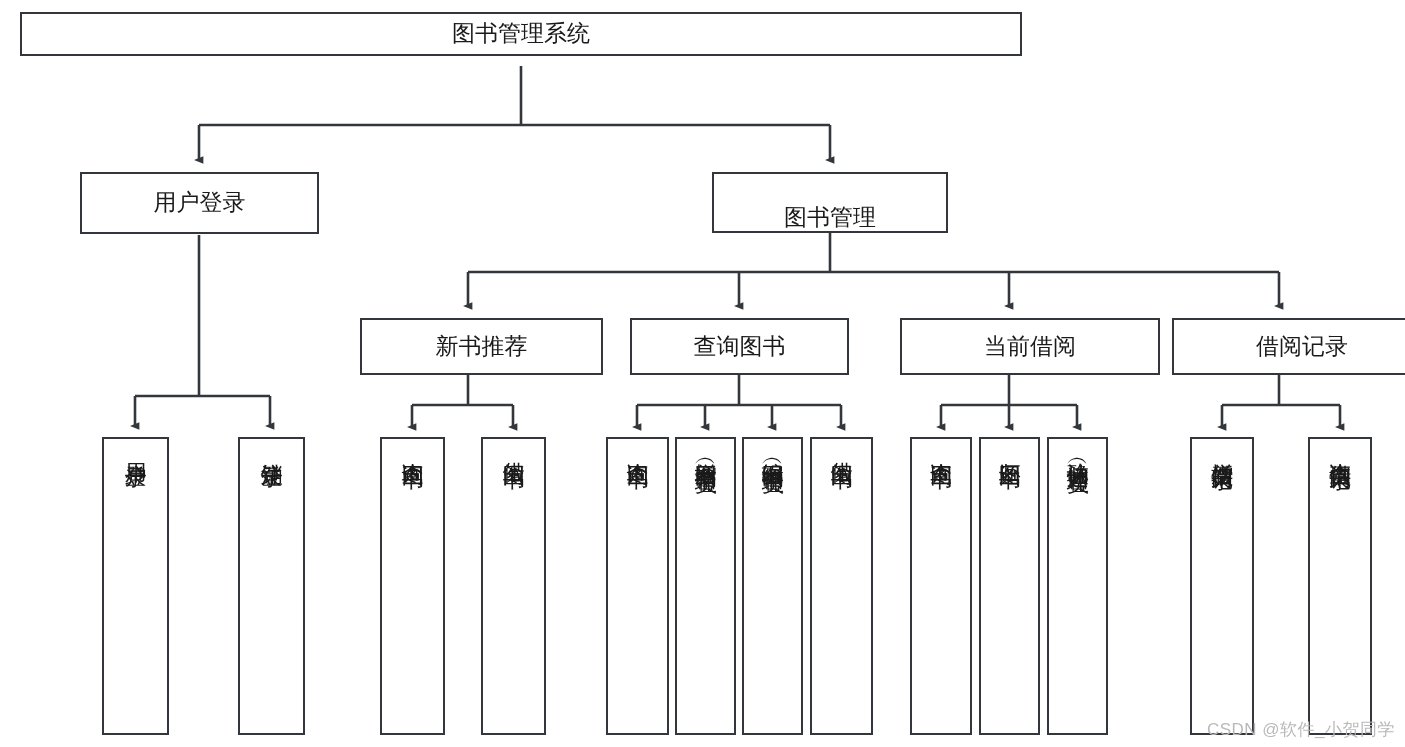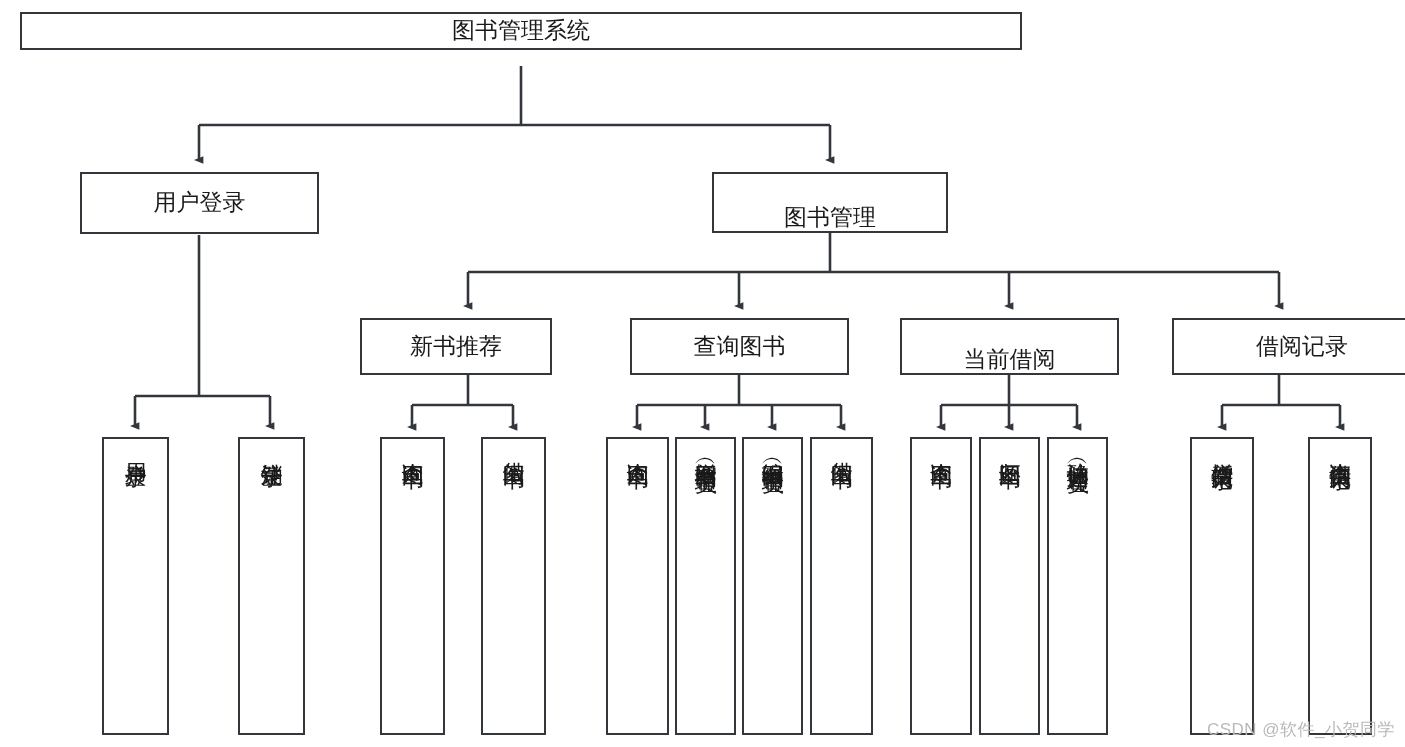--- a/index.html
+++ b/index.html
@@ -121,38 +121,38 @@
       <path d="M1009,405 L1009,427" marker-end="url(#arrowhead)"></path>
       <path d="M1077,405 L1077,427" marker-end="url(#arrowhead)"></path>
 
       <path d="M1279,375 L1279,405"></path>
       <path d="M1222,405 L1340,405"></path>
       <path d="M1222,405 L1222,427" marker-end="url(#arrowhead)"></path>
       <path d="M1340,405 L1340,427" marker-end="url(#arrowhead)"></path>
     </g>
   </svg>
 
-  <div class="node root" style="left:20px; top:12px; width:1002px; height:38px;">
+  <div class="node root" style="left:20px; top:12px; width:1002px; height:44px;">
     <span class="node-label">图书管理系统</span>
   </div>
 
   <div class="node horiz" style="left:80px; top:172px; width:239px; height:62px;">
     <span class="node-label">用户登录</span>
   </div>
   <div class="node horiz" style="left:712px; top:172px; width:236px; height:61px;align-items:flex-end;">
     <span class="node-label">图书管理</span>
   </div>
 
-  <div class="node horiz" style="left:360px; top:318px; width:192px; height:57px;">
+  <div class="node horiz" style="left:360px; top:318px; width:243px; height:57px;">
     <span class="node-label">新书推荐</span>
   </div>
   <div class="node horiz" style="left:630px; top:318px; width:219px; height:57px;">
     <span class="node-label">查询图书</span>
   </div>
-  <div class="node horiz" style="left:900px; top:318px; width:219px; height:57px;align-items:flex-end;">
+  <div class="node horiz" style="left:900px; top:318px; width:260px; height:57px;">
     <span class="node-label">当前借阅</span>
   </div>
   <div class="node horiz" style="left:1172px; top:318px; width:260px; height:57px;">
     <span class="node-label">借阅记录</span>
   </div>
 
   <div class="node vert" style="left:102px; top:437px; width:67px; height:298px;">
     <span class="node-label">用户登录</span>
   </div>
   <div class="node vert" style="left:238px; top:437px; width:67px; height:298px;">

